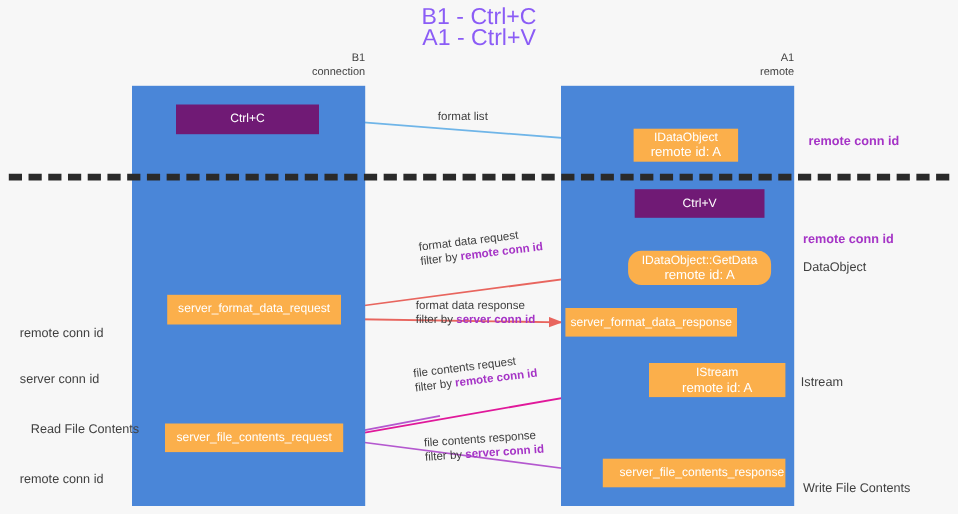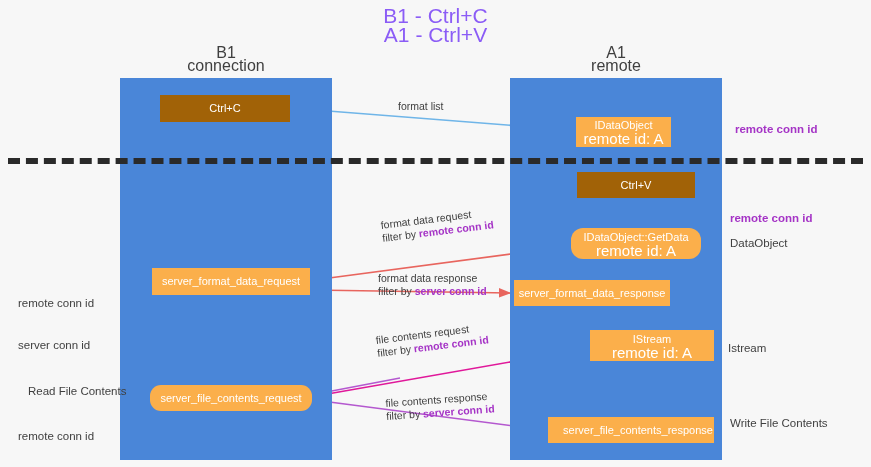--- a/index.html
+++ b/index.html
@@ -29,22 +29,22 @@
     width: 871px;
     text-align: center;
     font-size: 21px;
     line-height: 19px;
     color: #8b5cf6;
     white-space: pre;
   }
 
   
   .col-header {
-    text-align: center;
-    font-size: 16px;
+    text-align: right;
+    font-size: 10px;
     line-height: 13px;
     color: #3f3f3f;
     white-space: pre;
   }
   #col-b1 { left: 120px; top: 46px; width: 212px; }
   #col-a1 { left: 510px; top: 46px; width: 212px; }
 
   
   .lane {
     background: #4a86d8;
@@ -66,48 +66,48 @@
     flex-direction: column;
     align-items: center;
     justify-content: center;
     text-align: center;
     font-size: 11px;
     line-height: 13px;
     color: #ffffff;
     padding: 3px 4px;
     white-space: pre;
   }
-  .node.green { background: #a16207; }
+  .node.green { background: #701a75; }
   .node.orange { background: #fbaf4b; }
-  .node .sub { font-size: 15px; line-height: 13px; }
+  .node .sub { font-size: 12px; line-height: 13px; }
 
   #node-ctrlc   { left: 160px; top: 95px;  width: 130px; height: 27px; }
   #node-idataobject { left: 576px; top: 117px; width: 95px; height: 30px; }
   #node-ctrlv   { left: 577px; top: 172px; width: 118px; height: 26px; }
   #node-getdata { left: 571px; top: 228px; width: 130px; height: 31px; border-radius: 12px; }
   #node-sfdreq  { left: 152px; top: 268px; width: 158px; height: 27px; }
   #node-sfdresp { left: 514px; top: 280px; width: 156px; height: 26px; }
   #node-istream { left: 590px; top: 330px; width: 124px; height: 31px; }
-  #node-sfcreq  { left: 150px; top: 385px; width: 162px; height: 26px; border-radius: 11px; }
+  #node-sfcreq  { left: 150px; top: 385px; width: 162px; height: 26px; }
   #node-sfcresp { left: 548px; top: 417px; width: 166px; height: 26px; padding-left: 18px; }
 
   
   .side-label {
     font-size: 11.5px;
     line-height: 14px;
     color: #3f3f3f;
     white-space: pre;
   }
   .side-label.accent { color: #a534c6; font-weight: bold; }
 
   #lbl-remote-conn-top   { left: 735px; top: 122px; }
   #lbl-remote-conn-mid   { left: 730px; top: 211px; }
   #lbl-dataobject        { left: 730px; top: 236px; }
   #lbl-istream-side      { left: 728px; top: 341px; }
-  #lbl-write-file        { left: 730px; top: 416px; }
+  #lbl-write-file        { left: 730px; top: 437px; }
 
   
   #lbl-left-mid {
     left: 18px; top: 268px;
     text-align: left;
   }
   #lbl-read-file {
     left: 28px; top: 384px;
   }
   #lbl-left-bottom {

